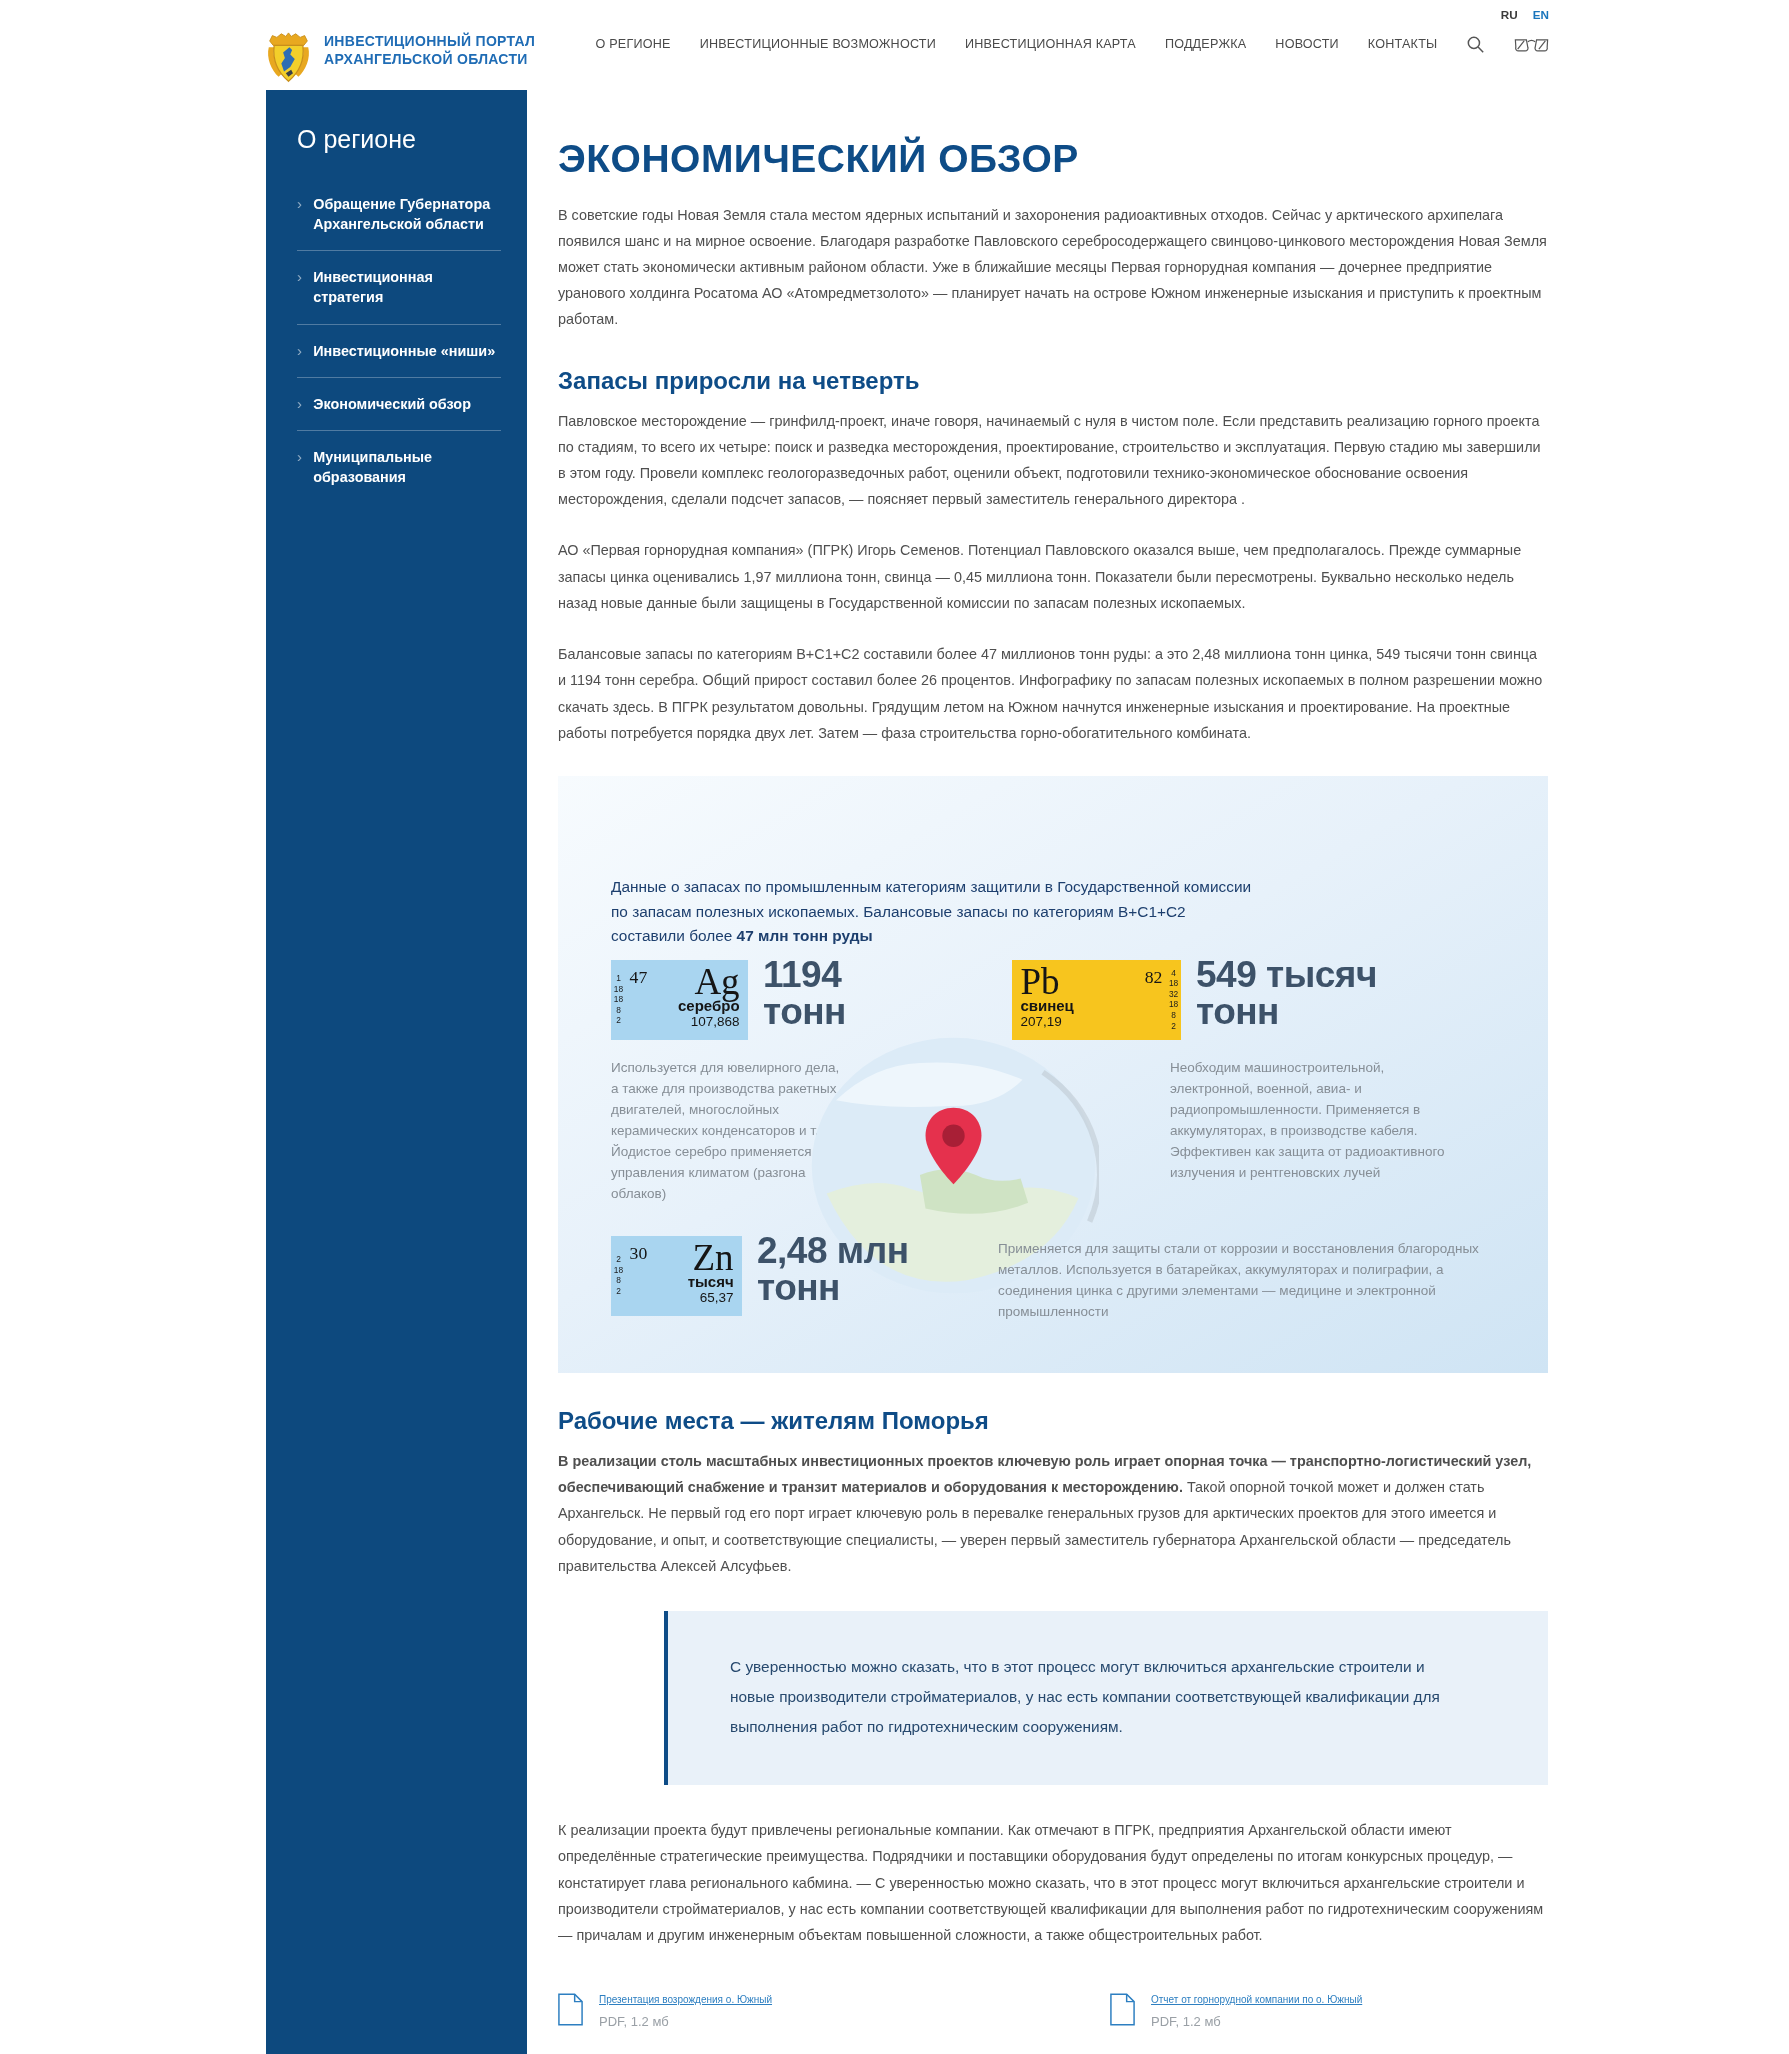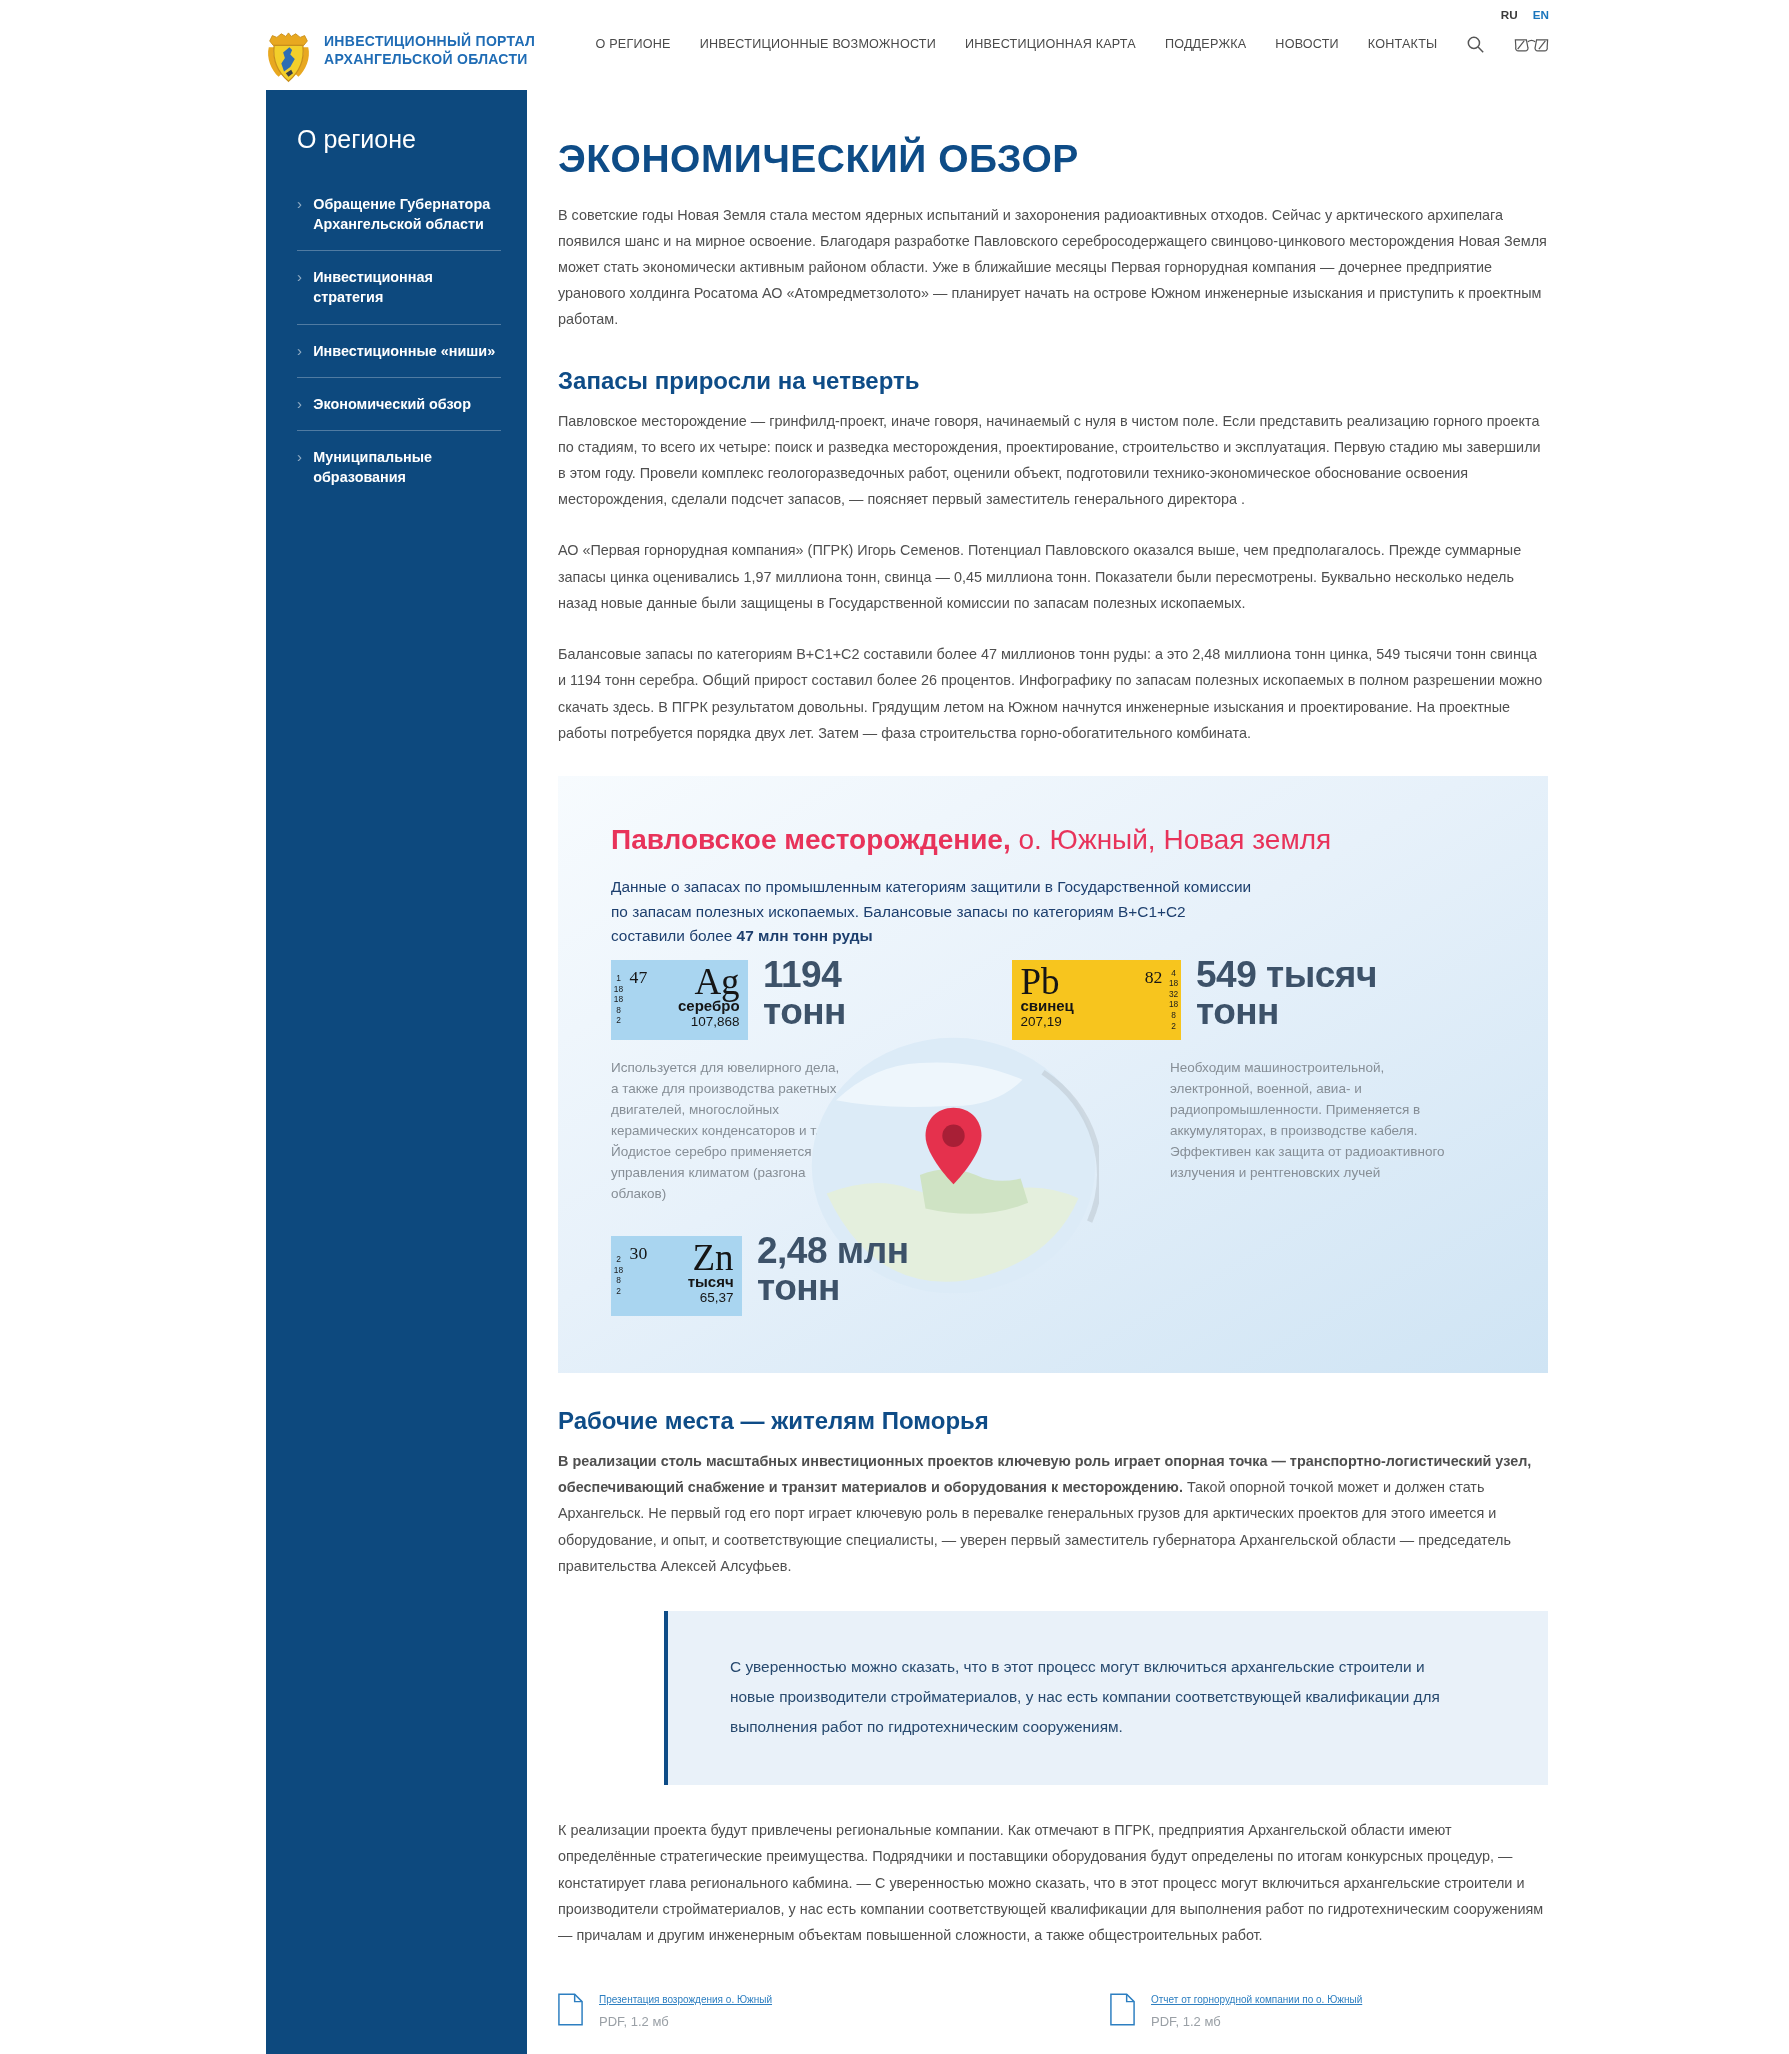--- a/index.html
+++ b/index.html
@@ -150,23 +150,20 @@
     <h1>ЭКОНОМИЧЕСКИЙ ОБЗОР</h1>
 
     <p>В советские годы Новая Земля стала местом ядерных испытаний и захоронения радиоактивных отходов. Сейчас у арктического архипелага появился шанс и на мирное освоение. Благодаря разработке Павловского серебросодержащего свинцово-цинкового месторождения Новая Земля может стать экономически активным районом области. Уже в ближайшие месяцы Первая горнорудная компания — дочернее предприятие уранового холдинга Росатома АО «Атомредметзолото» — планирует начать на острове Южном инженерные изыскания и приступить к проектным работам.</p>
 
     <h2>Запасы приросли на четверть</h2>
     <p>Павловское месторождение —  гринфилд-проект, иначе говоря, начинаемый с нуля в чистом поле. Если представить реализацию горного проекта по стадиям, то всего их четыре: поиск и разведка месторождения, проектирование, строительство и эксплуатация. Первую стадию мы завершили в этом году.  Провели комплекс геологоразведочных работ, оценили объект, подготовили технико-экономическое обоснование освоения месторождения, сделали подсчет запасов, — поясняет первый заместитель генерального директора .</p>
     <p>АО «Первая горнорудная компания» (ПГРК) Игорь Семенов. Потенциал Павловского оказался выше, чем предполагалось. Прежде суммарные запасы цинка оценивались 1,97 миллиона тонн, свинца — 0,45 миллиона тонн. Показатели были пересмотрены. Буквально несколько недель назад новые данные были защищены в Государственной комиссии по запасам полезных ископаемых.</p>
     <p>Балансовые запасы по категориям В+С1+С2 составили более 47 миллионов тонн руды: а это 2,48 миллиона тонн цинка, 549 тысячи тонн свинца и 1194 тонн серебра. Общий прирост составил более 26 процентов. Инфографику по запасам полезных ископаемых в полном разрешении можно скачать здесь. В ПГРК  результатом довольны. Грядущим летом на Южном начнутся инженерные изыскания и проектирование. На проектные работы потребуется порядка двух лет. Затем — фаза строительства горно-обогатительного комбината.</p>
 
     <div class="infobox">
-      <div class="ig-title">
-        <span class="accent">Павловское месторождение,</span><span> о. Южный, Новая земля</span>
-      </div>
       <div class="ig-sub">
         <span>Данные о запасах по промышленным категориям защитили в Государственной комиссии по запасам полезных ископаемых. Балансовые запасы по категориям В+С1+С2 составили более </span><b>47 млн тонн руды</b>
       </div>
 
       <div class="el-block" style="left:53px; top:184px;">
         <div class="el-card blue" style="width:137px;">
           <div class="shells">
             <span>1</span>
               <span>18</span>
               <span>18</span>
@@ -247,20 +244,21 @@
             <div class="el-name">тысяч</div>
             <div class="el-mass">65,37</div>
           </div>
         </div>
         <div class="el-stat">
           <div>2,48 млн</div>
           <div>тонн</div>
         </div>
       </div>
 
+      <div class="el-desc" style="left:440px; top:463px; width:508px;">Применяется для защиты стали от коррозии и восстановления благородных металлов. Используется в батарейках, аккумуляторах и полиграфии, а соединения цинка с другими элементами — медицине и электронной промышленности</div>
     </div>
 
     <h2>Рабочие места — жителям Поморья</h2>
     <p><b>В реализации столь масштабных инвестиционных проектов ключевую роль играет опорная точка — транспортно-логистический узел, обеспечивающий снабжение и транзит материалов и оборудования к месторождению.</b><span> Такой опорной точкой может и должен стать Архангельск. Не первый год его порт играет ключевую роль в перевалке генеральных грузов для арктических проектов для этого имеется и оборудование, и опыт, и соответствующие специалисты, —  уверен первый заместитель губернатора Архангельской области — председатель правительства Алексей Алсуфьев.</span></p>
 
     <div class="quote">С уверенностью можно сказать, что в этот процесс могут включиться архангельские строители и новые производители стройматериалов, у нас есть компании соответствующей квалификации для выполнения работ по гидротехническим сооружениям.</div>
 
     <p>К реализации проекта будут привлечены региональные компании. Как отмечают в ПГРК, предприятия Архангельской области имеют определённые стратегические преимущества.  Подрядчики и поставщики оборудования будут определены по итогам конкурсных процедур, — констатирует глава регионального кабмина. — С уверенностью можно сказать, что в этот процесс могут включиться архангельские строители и производители стройматериалов, у нас есть компании соответствующей квалификации для выполнения работ по гидротехническим сооружениям —  причалам и другим инженерным объектам повышенной сложности, а также общестроительных работ.</p>
 
     <div class="docs">

